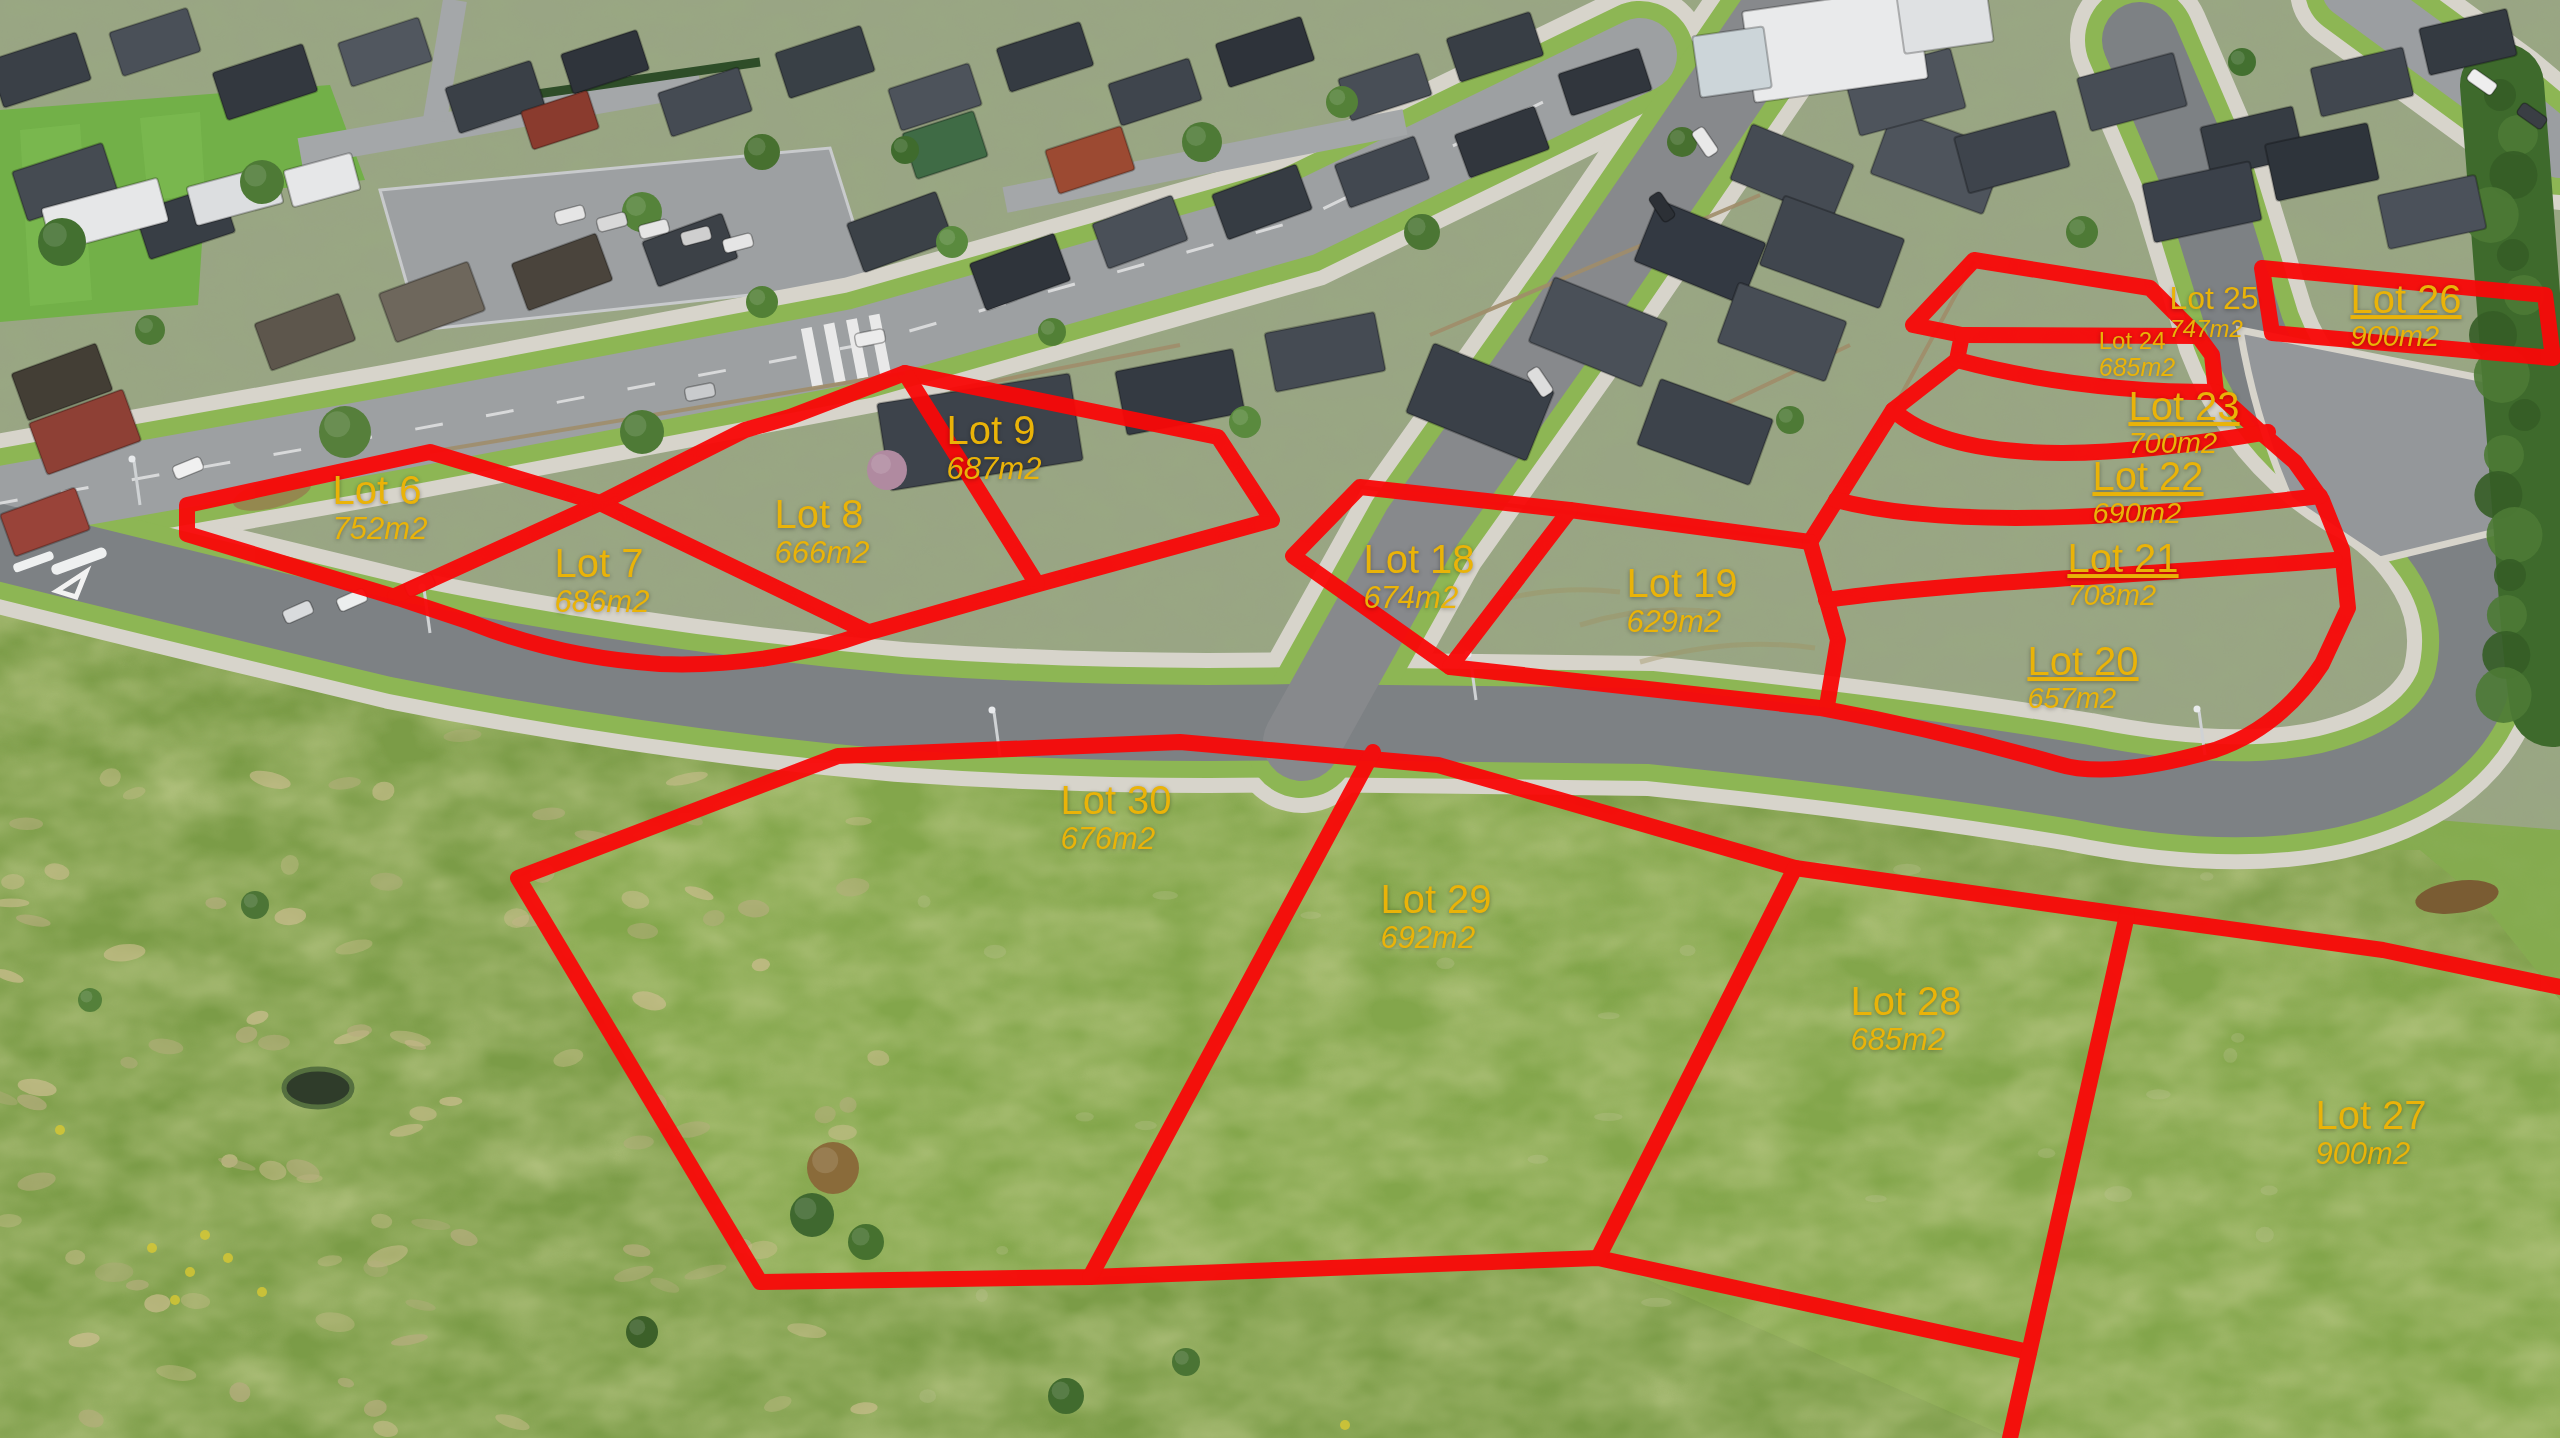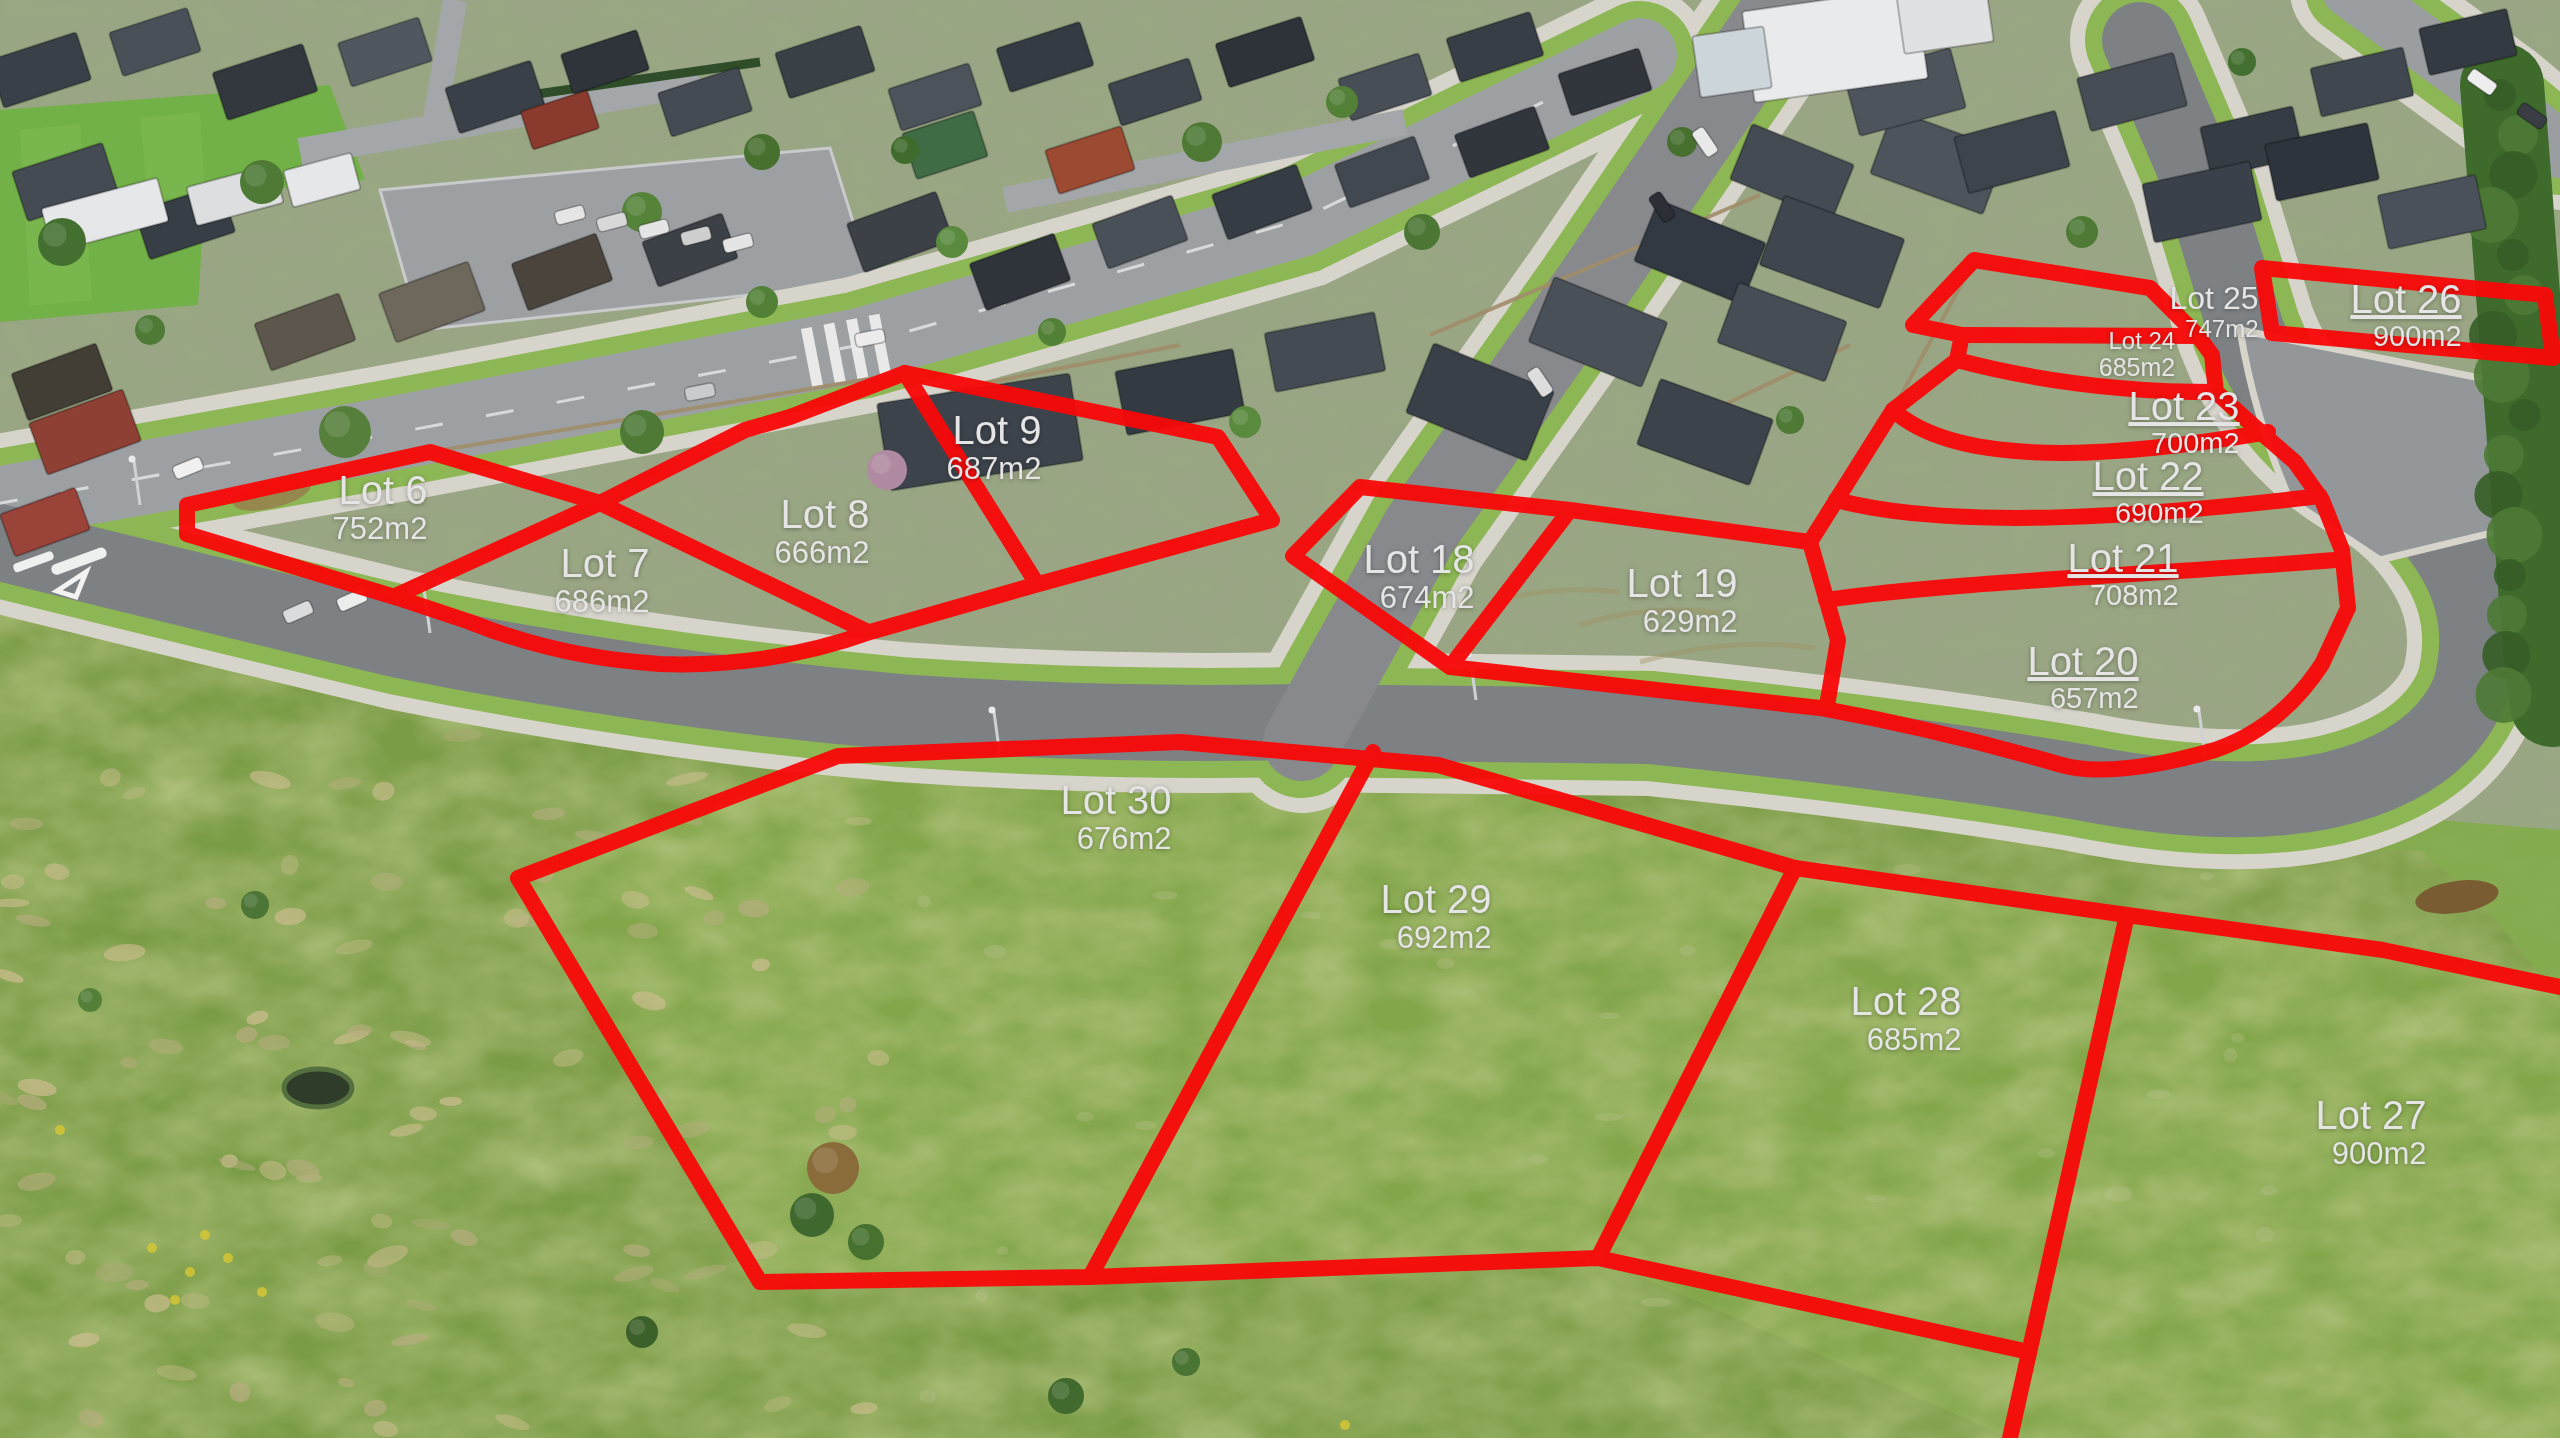--- a/index.html
+++ b/index.html
@@ -1,22 +1,22 @@
 <!DOCTYPE html>
 <html><head>
 <meta charset="utf-8">
 <style>
   html,body{margin:0;padding:0;background:#222;}
   .scene{position:relative;width:2560px;height:1438px;overflow:hidden;
          font-family:"Liberation Sans",sans-serif;}
   .scene svg{position:absolute;left:0;top:0;}
-  .lot-label{position:absolute;transform:translate(-50%,-50%);text-align:right;
-    color:#e5e5e5;line-height:1.1;text-shadow:0 1px 4px rgba(0,0,0,.35);white-space:nowrap;}
+  .lot-label{position:absolute;transform:translate(-50%,-50%);text-align:left;
+    color:#eab308;line-height:1.1;text-shadow:0 1px 4px rgba(0,0,0,.35);white-space:nowrap;}
   .lot-label .lot-name{font-size:40px;}
-  .lot-label .lot-area{font-size:31px;}
+  .lot-label .lot-area{font-size:31px;font-style:italic;}
   .lot-label.mid .lot-name{font-size:40px;text-decoration:underline;}
   .lot-label.mid .lot-area{font-size:29px;}
   .lot-label.sm .lot-name{font-size:24px;}
   .lot-label.sm .lot-area{font-size:25px;}
   .lot-label.xs .lot-name{font-size:32px;}
   .lot-label.xs .lot-area{font-size:24px;}
   .disclaimer{position:absolute;transform:translate(-50%,-50%);color:#fff;
     font-size:31px;text-shadow:0 1px 3px rgba(0,0,0,.3);white-space:nowrap;}
 </style>
 </head>

